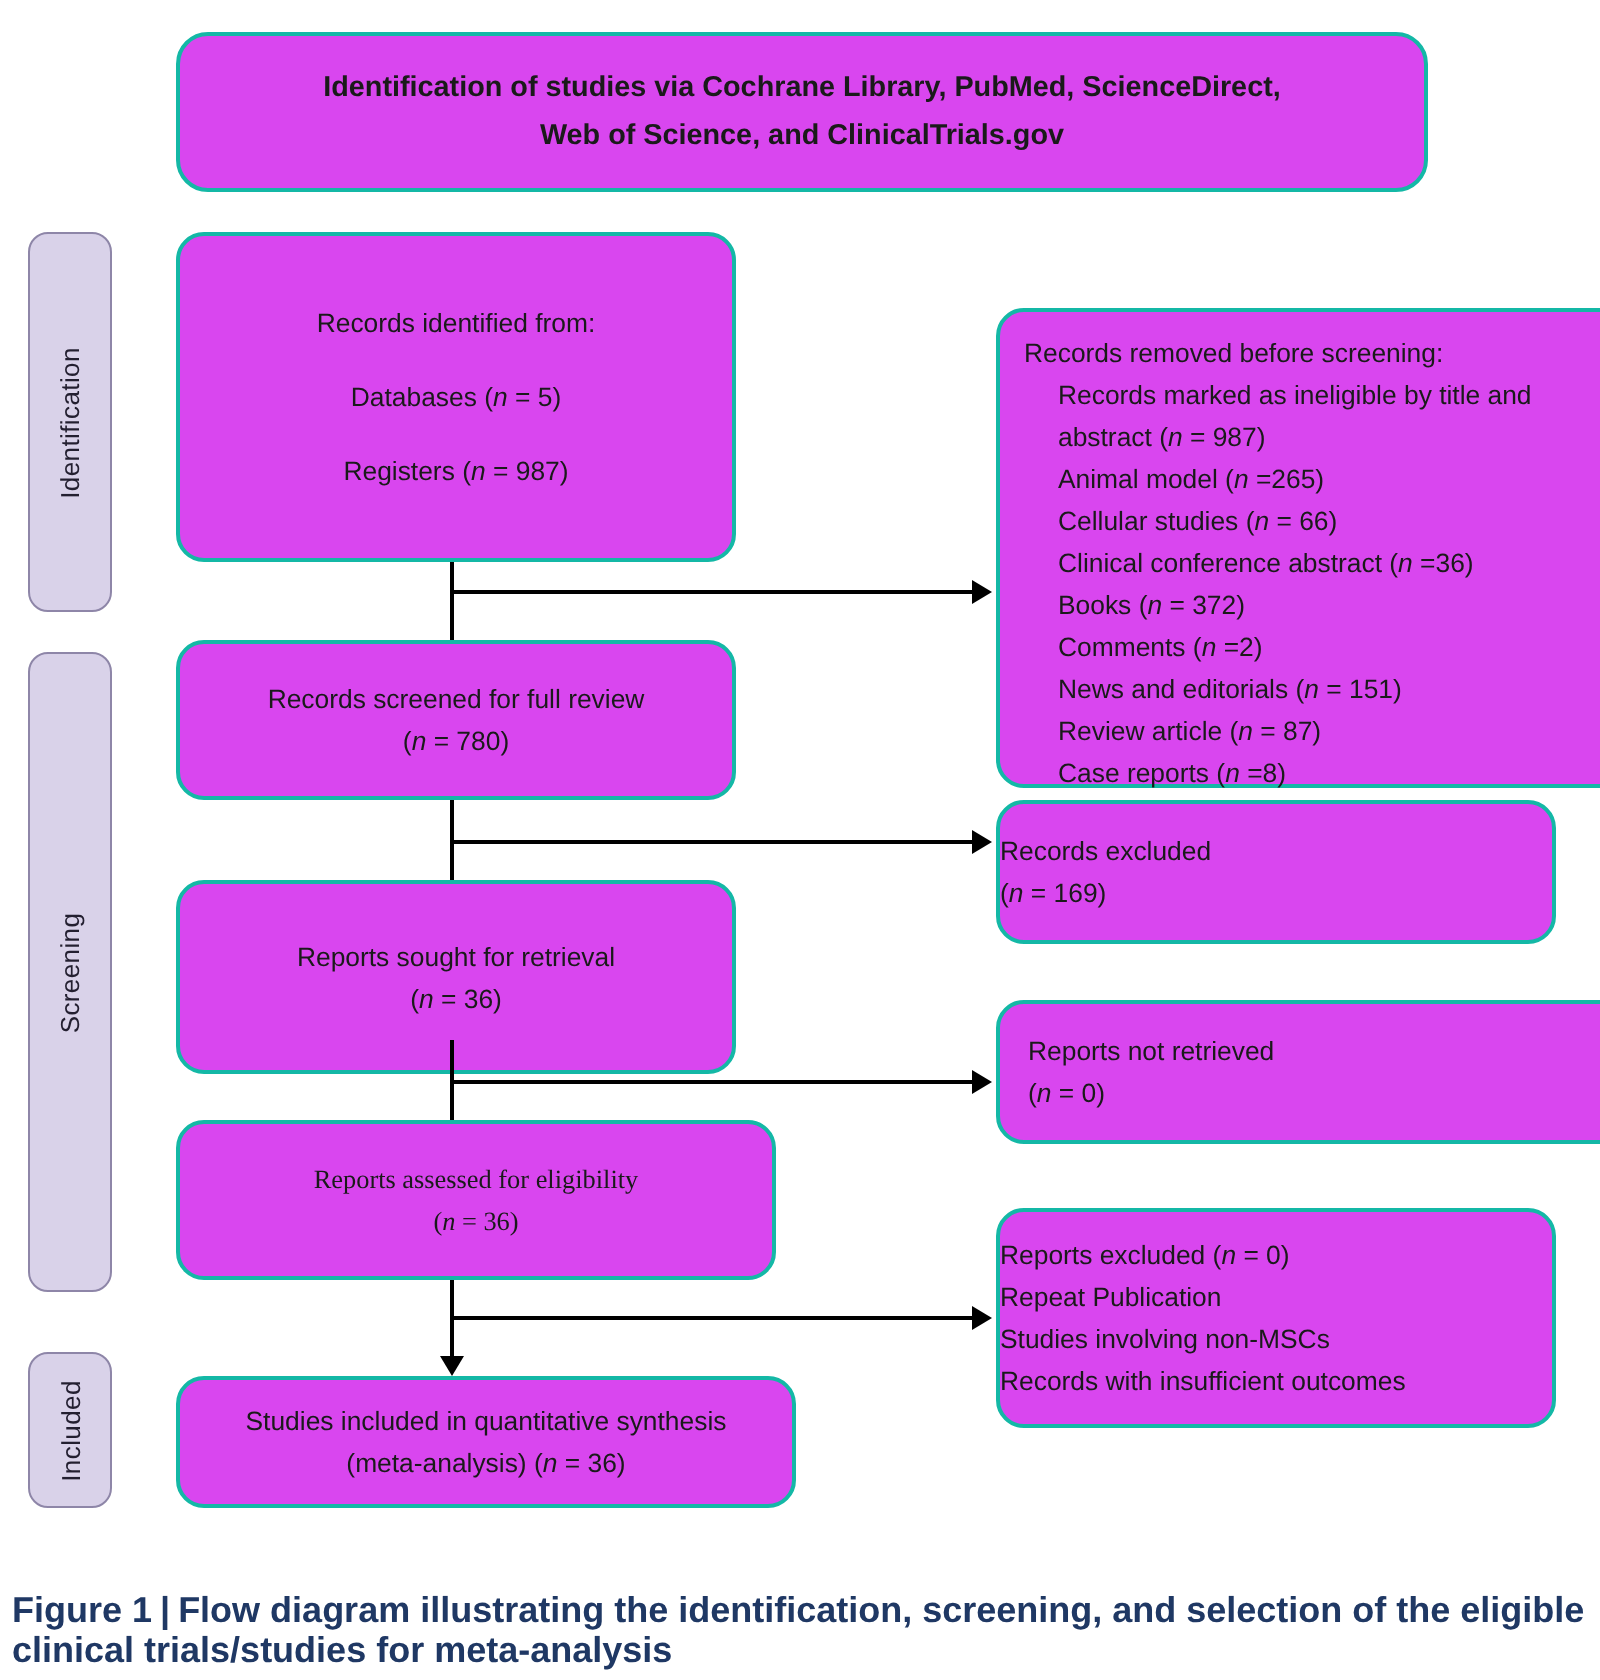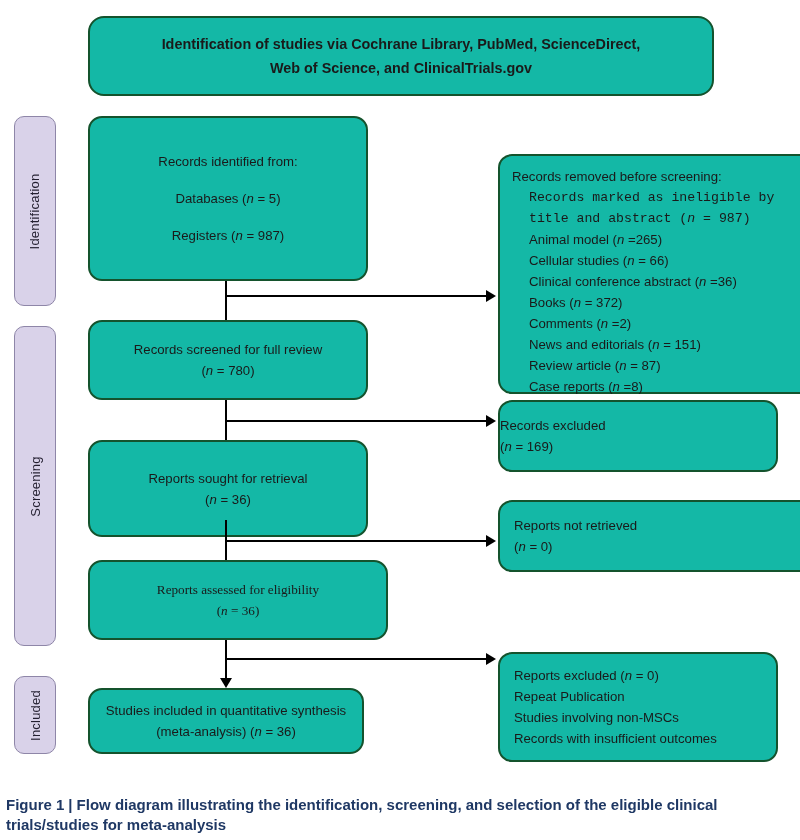--- a/index.html
+++ b/index.html
@@ -20,38 +20,38 @@
     position: absolute;
     left: 0; top: 0;
     width: 800px;
     height: 840px;
   }
 
   
   .box {
     position: absolute;
     box-sizing: border-box;
-    border: 2px solid #14532d;
+    border: 2px solid #14b8a6;
     border-radius: 14px;
-    background: #14b8a6;
+    background: #d946ef;
     display: flex;
     flex-direction: column;
     justify-content: center;
   }
   .box.center-txt { align-items: center; text-align: center; }
   .box.left-txt   { align-items: flex-start; text-align: left; }
 
   .line {
     font-size: 13.2px;
     line-height: 21px;
     color: #1a1a1a;
     white-space: nowrap;
   }
   .line.indent { padding-left: 17px; }
-  .line.wrapline { white-space: normal; font-family: Liberation Mono, monospace; }
+  .line.wrapline { white-space: normal; }
 
   
   #header-box {
     left: 88px; top: 16px;
     width: 626px; height: 80px;
     border-radius: 16px;
   }
   #header-box .line {
     font-weight: bold;
     font-size: 14.4px;
@@ -102,21 +102,21 @@
     border-top: 10px solid #000000;
     border-bottom: 0;
   }
 
   
   #caption {
     position: absolute;
     left: 6px;
     top: 795px;
     width: 788px;
-    font-size: 15px;
+    font-size: 18px;
     line-height: 20px;
     font-weight: bold;
     color: #1f3864;
   }
   #caption .bar { padding: 0 4px; }
   em.n { font-style: italic; }
 </style>
 </head>
 <body>
 
@@ -151,21 +151,21 @@
   <div class="box center-txt" style="left:88px; top:440px; width:280px; height:97px;">
     <div class="line">Reports sought for retrieval</div>
     <div class="line">(<em class="n">n</em> = 36)</div>
   </div>
 
   <div class="box center-txt" style="left:88px; top:560px; width:300px; height:80px;font-family:Liberation Serif, serif;">
     <div class="line">Reports assessed for eligibility</div>
     <div class="line">(<em class="n">n</em> = 36)</div>
   </div>
 
-  <div class="box center-txt" style="left:88px; top:688px; width:276px; height:66px;">
+  <div class="box center-txt" style="left:88px; top:688px; width:310px; height:66px;">
     <div class="line">Studies included in quantitative synthesis</div>
     <div class="line">(meta-analysis) (<em class="n">n</em> = 36)</div>
   </div>
 
   <div class="box left-txt" style="left:498px; top:120px; width:330px; height:240px; padding:10px 12px 22px 12px; justify-content:flex-start;margin-top:34px;">
     <div class="line">Records removed before screening:</div>
     <div class="line indent wrapline" style="max-width:248px;">Records marked as ineligible by title and abstract (<em class="n">n</em> = 987)</div>
     <div class="line indent">Animal model (<em class="n">n</em> =265)</div>
     <div class="line indent">Cellular studies (<em class="n">n</em> = 66)</div>
     <div class="line indent">Clinical conference abstract (<em class="n">n</em> =36)</div>
@@ -179,21 +179,21 @@
   <div class="box left-txt" style="left:498px; top:400px; width:280px; height:72px; ">
     <div class="line">Records excluded</div>
     <div class="line">(<em class="n">n</em> = 169)</div>
   </div>
 
   <div class="box left-txt" style="left:498px; top:500px; width:333px; height:72px; padding-left:14px;">
     <div class="line">Reports not retrieved</div>
     <div class="line">(<em class="n">n</em> = 0)</div>
   </div>
 
-  <div class="box left-txt" style="left:498px; top:604px; width:280px; height:110px; padding-left:14px;margin-top:48px;">
+  <div class="box left-txt" style="left:498px; top:604px; width:280px; height:110px; ">
     <div class="line">Reports excluded (<em class="n">n</em> = 0)</div>
     <div class="line">Repeat Publication</div>
     <div class="line">Studies involving non-MSCs</div>
     <div class="line">Records with insufficient outcomes</div>
   </div>
 
   <div class="vline" style="left:225px; top:281px; height:39px;"></div>
   <div class="vline" style="left:225px; top:400px; height:40px;"></div>
   <div class="vline" style="left:225px; top:520px; height:40px;"></div>
   <div class="vline" style="left:225px; top:640px; height:38px;"></div>

